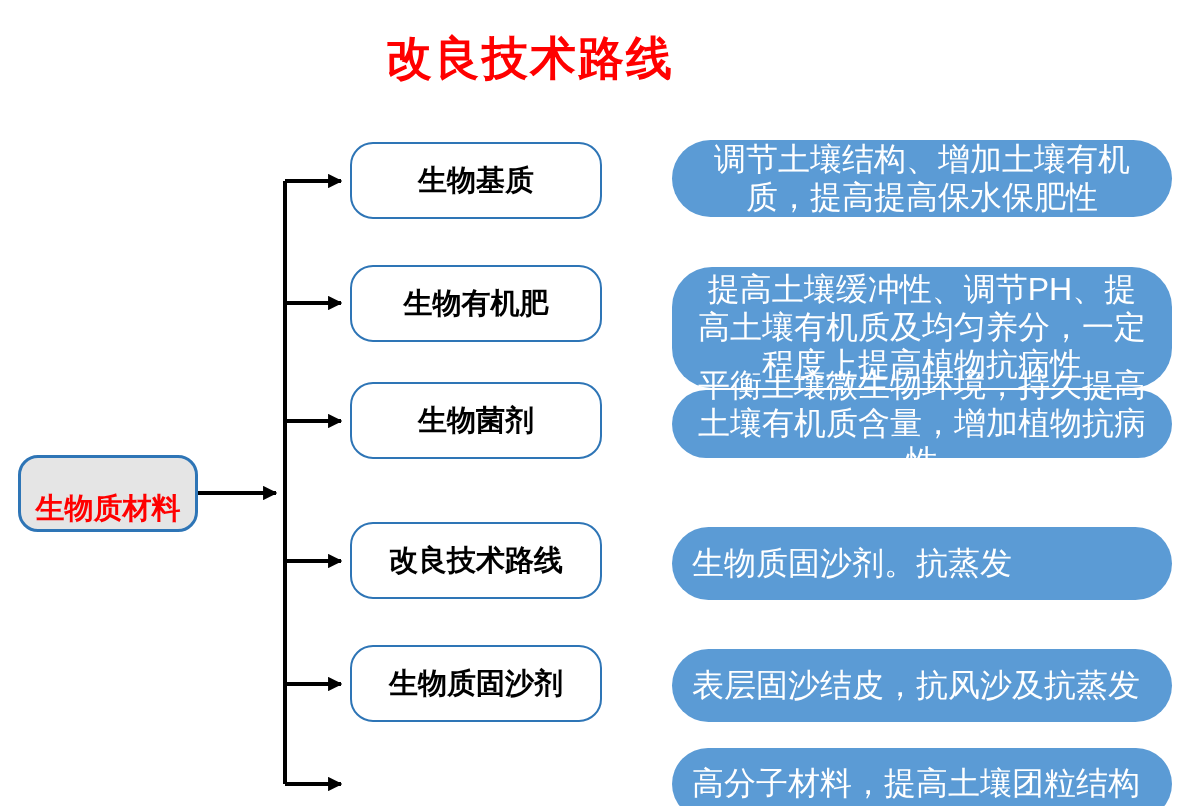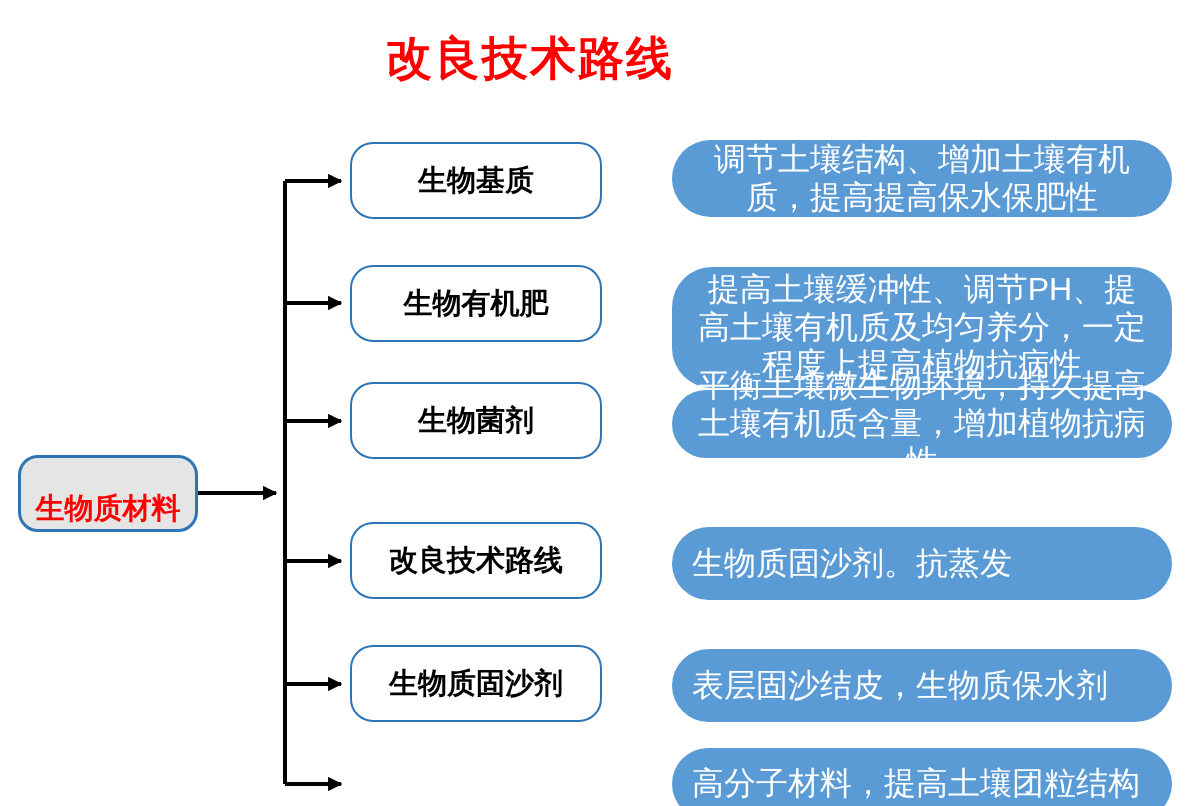--- a/index.html
+++ b/index.html
@@ -85,20 +85,20 @@
     <span>改良技术路线</span>
   </div>
   <div class="bubble" style="top:505px;height:73px">
     <span>生物质固沙剂。抗蒸发</span>
   </div>
 
   <div class="node-box" style="top:623px">
     <span>生物质固沙剂</span>
   </div>
   <div class="bubble" style="top:627px;height:73px">
-    <span>表层固沙结皮，生物质保水剂</span>
+    <span>表层固沙结皮，抗风沙及抗蒸发</span>
   </div>
 
   <div class="bubble" style="top:726px;height:72px">
     <span>高分子材料，提高土壤团粒结构</span>
   </div>
 
 </div>
 
 </body></html>

